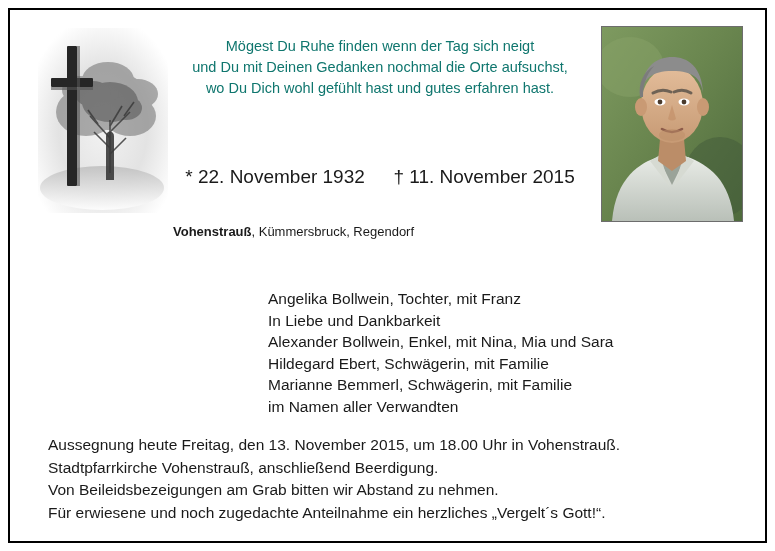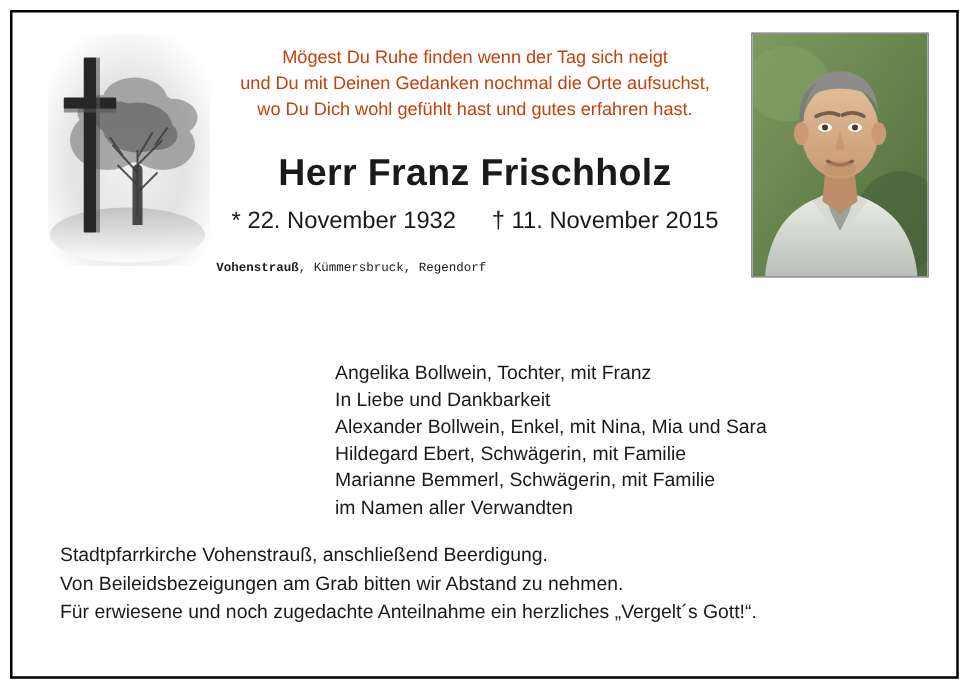--- a/index.html
+++ b/index.html
@@ -55,21 +55,21 @@
 
   
   .verse {
     position: absolute;
     left: 160px;
     top: 26px;
     width: 420px;
     text-align: center;
     font-size: 14.5px;
     line-height: 21px;
-    color: #c2410c;
+    color: #0f766e;
   }
   .verse div { white-space: nowrap; }
 
   
   .name {
     position: absolute;
     left: 160px;
     top: 112px;
     width: 420px;
     text-align: center;
@@ -84,23 +84,22 @@
     width: 420px;
     text-align: center;
     font-size: 19px;
   }
   .dates .sep { display: inline-block; width: 18px; }
 
   
   .places {
     position: absolute;
     left: 163px;
-    top: 200px;
-    font-size: 10px;
-    font-family: Liberation Mono, monospace;
+    top: 214px;
+    font-size: 13px;
   }
   .places b { font-weight: bold; }
 
   
   .family {
     position: absolute;
     left: 258px;
     top: 278px;
     font-size: 15.5px;
     line-height: 21.5px;
@@ -179,21 +178,20 @@
         </g>
       </svg>
     </div>
 
     <div class="verse">
       <div>Mögest Du Ruhe finden wenn der Tag sich neigt</div>
       <div>und Du mit Deinen Gedanken nochmal die Orte aufsuchst,</div>
       <div>wo Du Dich wohl gefühlt hast und gutes erfahren hast.</div>
     </div>
 
-    <div class="name">Herr Franz Frischholz</div>
 
     <div class="dates">
       <span>* 22. November 1932</span>
       <span class="sep"></span>
       <span>† 11. November 2015</span>
     </div>
 
     <div class="places">
       <b>Vohenstrauß</b><span>, Kümmersbruck, Regendorf</span>
     </div>
@@ -201,20 +199,21 @@
     <div class="family">
       <div>Angelika Bollwein, Tochter, mit Franz</div>
       <div>In Liebe und Dankbarkeit</div>
       <div>Alexander Bollwein, Enkel, mit Nina, Mia und Sara</div>
       <div>Hildegard Ebert, Schwägerin, mit Familie</div>
       <div>Marianne Bemmerl, Schwägerin, mit Familie</div>
       <div>im Namen aller Verwandten</div>
     </div>
 
     <div class="footer">
+      <div>Aussegnung heute Freitag, den 13. November 2015, um 18.00 Uhr in Vohenstrauß.</div>
       <div>Stadtpfarrkirche Vohenstrauß, anschließend Beerdigung.</div>
       <div>Von Beileidsbezeigungen am Grab bitten wir Abstand zu nehmen.</div>
       <div>Für erwiesene und noch zugedachte Anteilnahme ein herzliches „Vergelt´s Gott!“.</div>
     </div>
 
     <div class="portrait">
       <svg width="140" height="194" viewBox="0 0 140 194" xmlns="http://www.w3.org/2000/svg">
         <defs>
           <linearGradient id="bgsky" x1="0" y1="0" x2="1" y2="1">
             <stop offset="0%" stop-color="#7e9a60"></stop>

